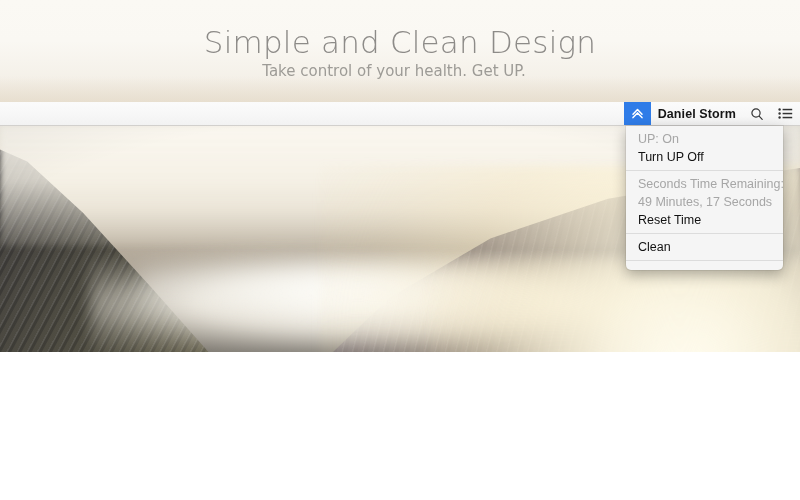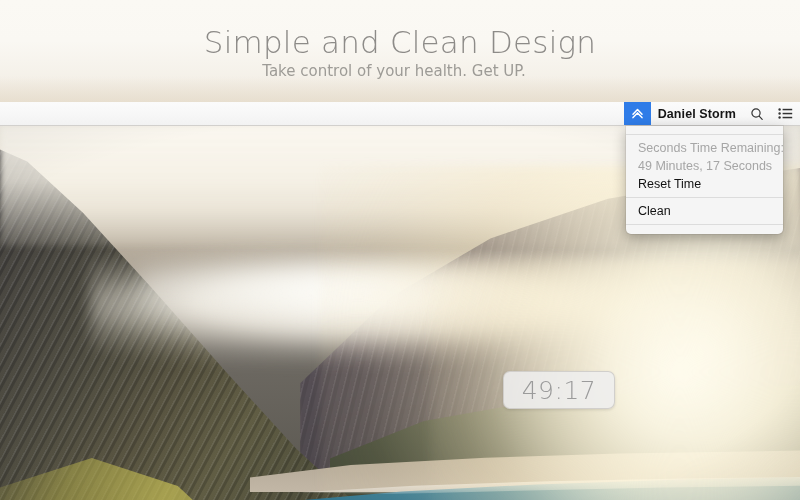--- a/index.html
+++ b/index.html
@@ -9,21 +9,21 @@
   body {
     width: 800px;
     height: 500px;
     overflow: hidden;
     font-family: "Liberation Sans", sans-serif;
     background: #ffffff;
   }
   #app {
     position: relative;
     width: 800px;
-    height: 500px;
+    height: 352px;
     overflow: hidden;
   }
 
   
   .header-band {
     position: absolute;
     left: 0; top: 0;
     width: 800px;
     height: 102px;
     background:
@@ -383,20 +383,24 @@
       <div class="vignette"></div>
     </div>
 
     <div class="timer-widget">
       <span class="timer-text">49:17</span>
     </div>
   </div>
 
   <div class="menu-panel">
     <div>
+        <div class="menu-group">
+          <div class="menu-item disabled">UP: On</div>
+          <div class="menu-item">Turn UP Off</div>
+        </div>
         <div class="menu-sep"></div>
         <div class="menu-group">
           <div class="menu-item disabled">Seconds Time Remaining:</div>
           <div class="menu-item disabled">49 Minutes, 17 Seconds</div>
           <div class="menu-item">Reset Time</div>
         </div>
         <div class="menu-sep"></div>
         <div class="menu-group">
           <div class="menu-item">Clean</div>
         </div>

